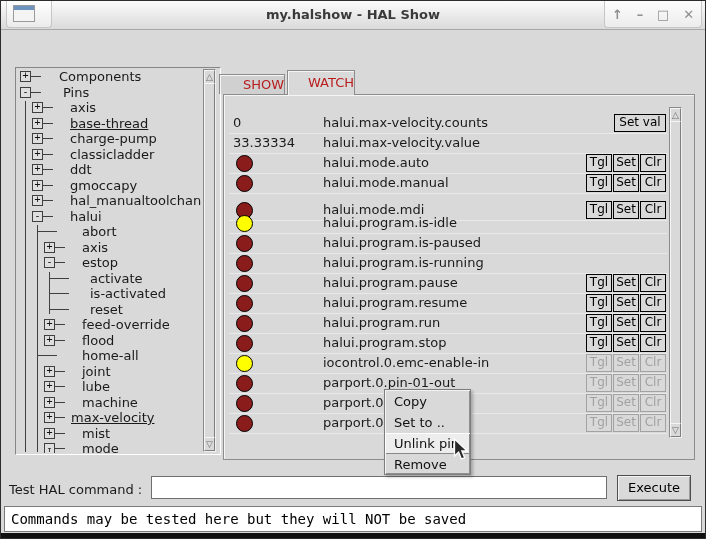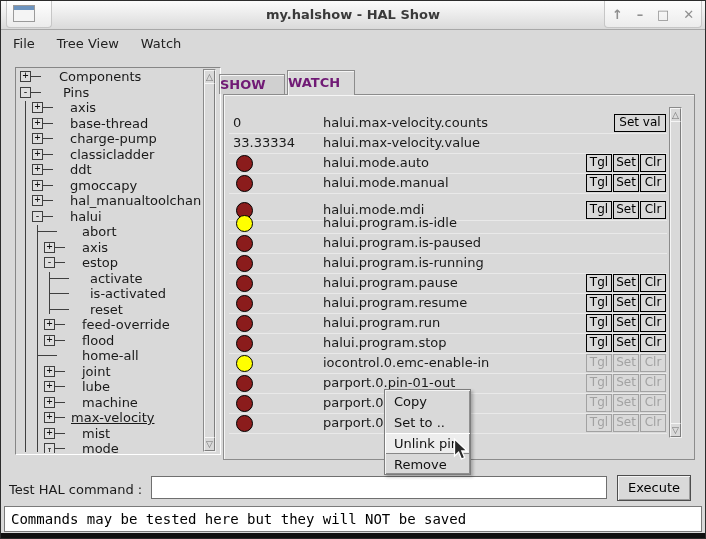--- a/index.html
+++ b/index.html
@@ -24,21 +24,21 @@
   .menubar{left:0;top:29px;width:704px;height:26px;display:flex;align-items:center;padding-left:12px;box-sizing:border-box;}
   .menu-item{padding:2px 10px 2px 0;margin-right:12px;color:#222;}
   
   .tree-frame{left:14px;top:66px;width:204px;height:386px;background:#d9d9d9;border:1px solid;border-color:#868686 #ffffff #ffffff #868686;box-sizing:content-box;}
   .tree-view{left:15px;top:67px;width:186px;height:385px;overflow:hidden;}
   .tree-row{position:absolute;left:0;width:186px;height:15px;line-height:15px;}
   .tree-label{position:absolute;top:0;white-space:nowrap;}
   .tbox{position:absolute;width:9px;height:9px;top:2px;background:#dedede;border:1px solid #3f3f3f;font-size:10px;line-height:8px;text-align:center;color:#111;font-family:"DejaVu Sans Mono",monospace;}
   .tline{position:absolute;background:#3f3f3f;}
   
-  .tab{position:absolute;box-sizing:border-box;border:1px solid #8c8c8c;border-bottom:none;box-shadow:inset 1px 1px 0 #f5f5f5;text-align:left;color:#701a75;font-weight:bold;}
+  .tab{position:absolute;box-sizing:border-box;border:1px solid #8c8c8c;border-bottom:none;box-shadow:inset 1px 1px 0 #f5f5f5;text-align:right;color:#b91c1c;}
   .tab-inactive{background:#d0d0d0;top:73px;height:20px;line-height:19px;z-index:2;}
   .tab-active{background:#d9d9d9;top:69px;height:25px;line-height:23px;z-index:4;}
   .nb-body{left:222px;top:93px;width:472px;height:366px;background:#d9d9d9;border:1px solid #8c8c8c;box-shadow:inset 1px 1px 0 #f5f5f5;box-sizing:border-box;z-index:3;}
   .watch-panel{left:222px;top:93px;width:472px;height:366px;overflow:hidden;z-index:3;}
   .wrow{position:absolute;left:0;width:472px;height:20px;}
   .wval{position:absolute;left:10px;top:2px;line-height:16px;}
   .wled{position:absolute;left:13px;top:2px;width:15px;height:15px;border-radius:50%;border:1.5px solid #000;box-sizing:content-box;}
   .wname{position:absolute;left:100px;top:2px;line-height:16px;white-space:nowrap;}
   .wsep{position:absolute;left:6px;width:438px;height:1px;background:#e9e9e9;}
   .sbtn{position:absolute;top:1px;height:16px;background:#d9d9d9;border:1px solid #000;box-sizing:content-box;font-size:12px;line-height:15px;text-align:center;color:#000;padding:0;font-family:inherit;}
@@ -70,25 +70,20 @@
   <div class="abs icon-plate">
     <div class="abs win-glyph" style="left:6px;top:4px;"></div>
   </div>
   <div class="abs ctrl-plate">
       <span class="ctrl">↑</span>
       <span class="ctrl">–</span>
       <span class="ctrl">□</span>
       <span class="ctrl">✕</span>
     </div>
 
-  <div class="abs menubar">
-      <div class="menu-item">File</div>
-      <div class="menu-item">Tree View</div>
-      <div class="menu-item">Watch</div>
-    </div>
 
   <div class="abs tree-frame"></div>
   <div class="abs tree-view">
       <div class="tree-row" style="top: 1px;">
         <div class="tbox" style="left: 4px;">+</div>
         <div class="tline" style="left: 15px; top: 7px; width: 10px; height: 1px;"></div>
         <span class="tree-label" style="left: 43px;">Components</span>
       </div>
       <div class="tree-row" style="top: 16.5px;">
         <div class="tbox" style="left: 4px;">-</div>
@@ -96,21 +91,21 @@
         <span class="tree-label" style="left: 47px;">Pins</span>
       </div>
       <div class="tree-row" style="top: 32px;">
         <div class="tbox" style="left: 16px;">+</div>
         <div class="tline" style="left: 27px; top: 7px; width: 10px; height: 1px;"></div>
         <span class="tree-label" style="left: 54px;">axis</span>
       </div>
       <div class="tree-row" style="top: 47.5px;">
         <div class="tbox" style="left: 16px;">+</div>
         <div class="tline" style="left: 27px; top: 7px; width: 10px; height: 1px;"></div>
-        <span class="tree-label" style="left: 54px;">base-thread</span>
+        <span class="tree-label" style="left: 54px; text-decoration: underline;">base-thread</span>
       </div>
       <div class="tree-row" style="top: 63px;">
         <div class="tbox" style="left: 16px;">+</div>
         <div class="tline" style="left: 27px; top: 7px; width: 10px; height: 1px;"></div>
         <span class="tree-label" style="left: 54px;">charge-pump</span>
       </div>
       <div class="tree-row" style="top: 78.5px;">
         <div class="tbox" style="left: 16px;">+</div>
         <div class="tline" style="left: 27px; top: 7px; width: 10px; height: 1px;"></div>
         <span class="tree-label" style="left: 54px;">classicladder</span>

